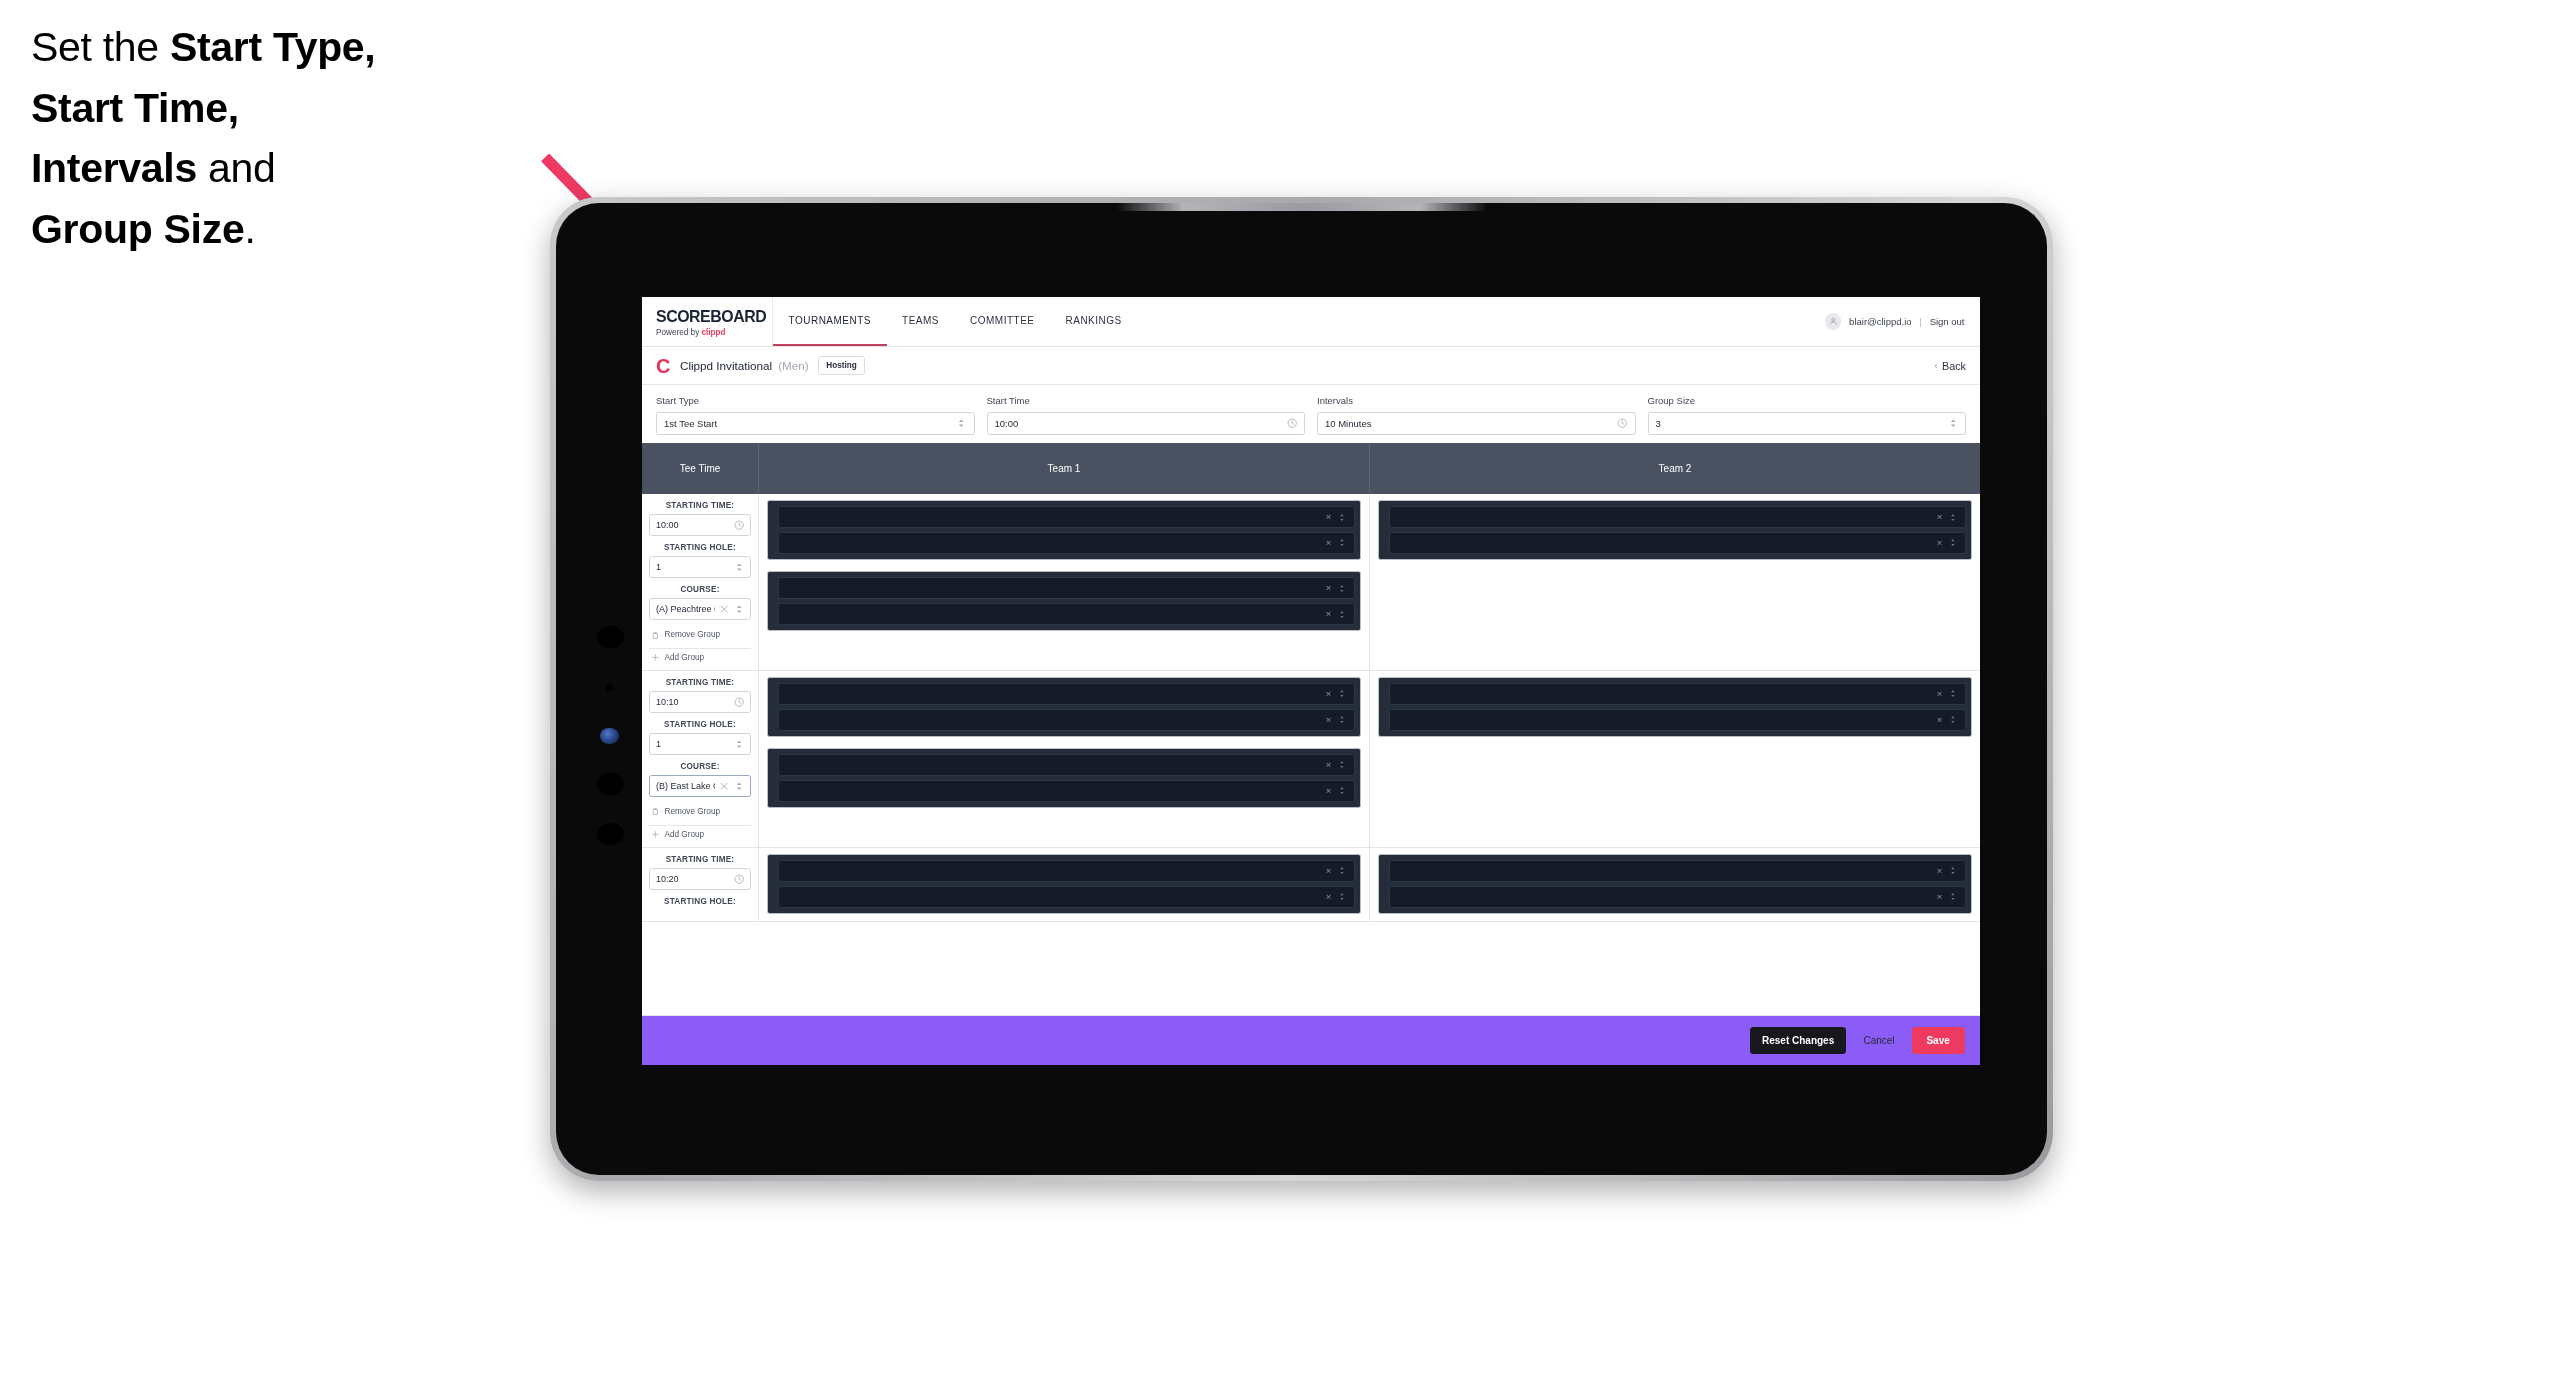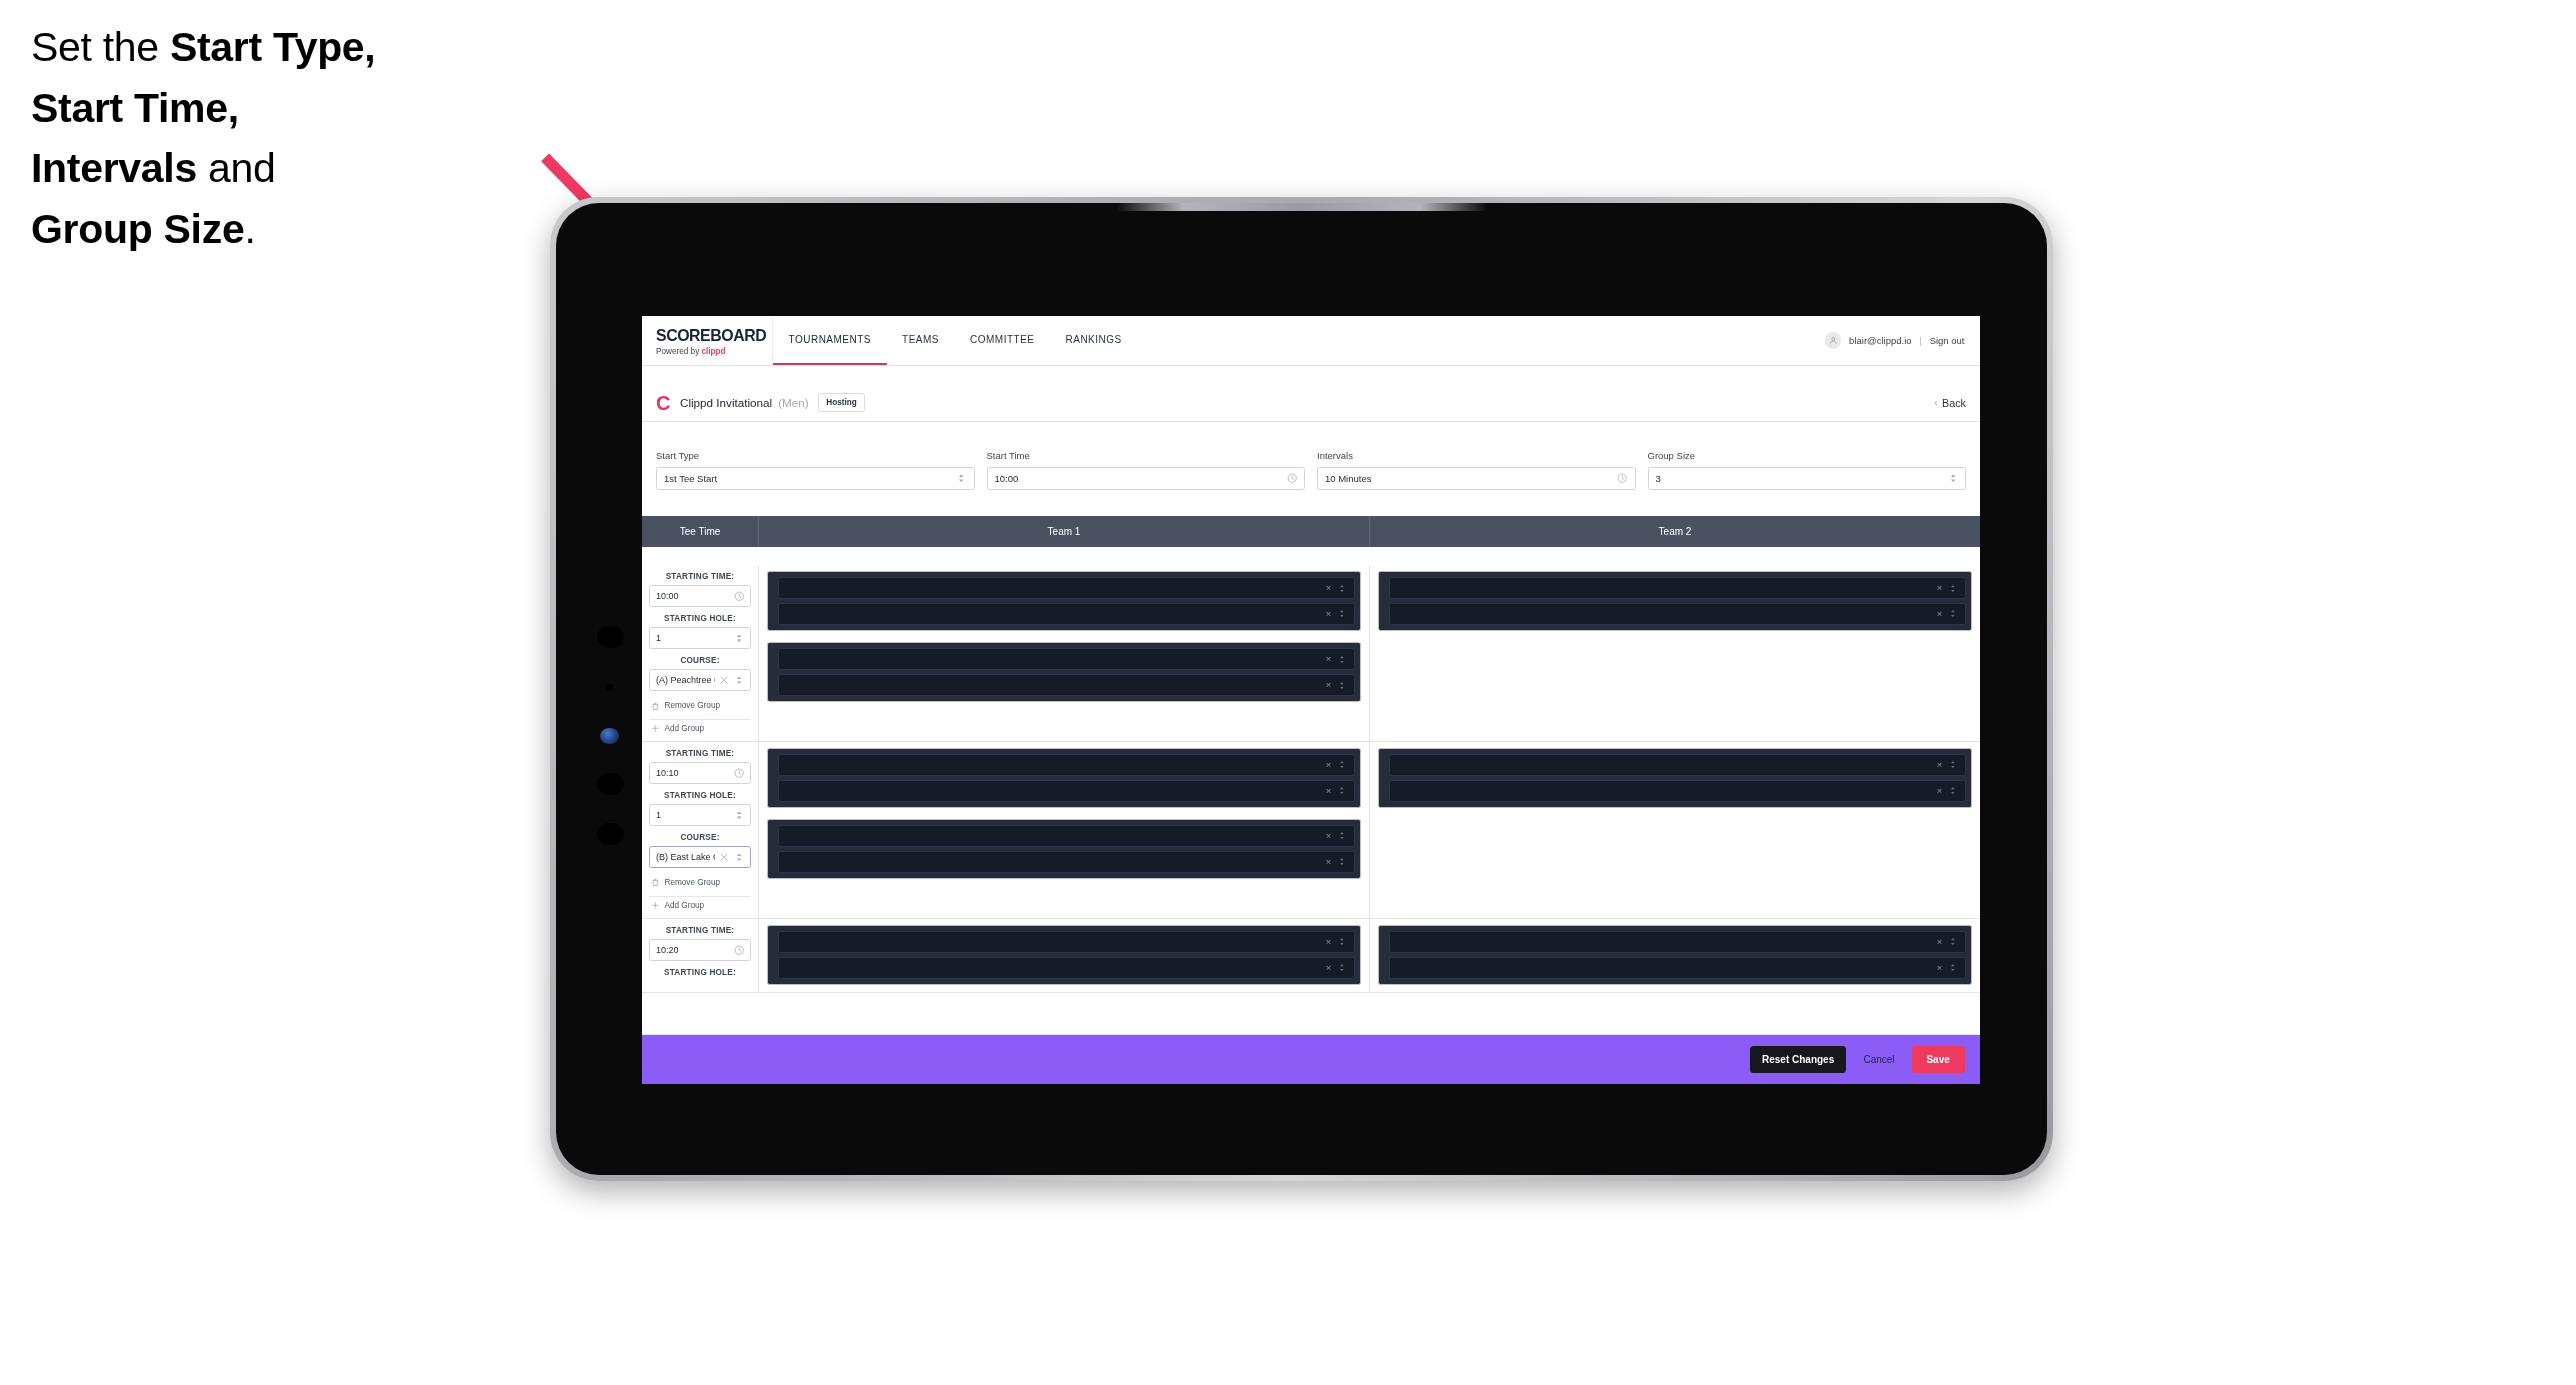--- a/index.html
+++ b/index.html
@@ -41,24 +41,24 @@
     position: absolute; top: 0px; left: 50%; transform: translateX(-50%);
     width: 371px; height: 7.8px;
     background: linear-gradient(90deg,rgba(255,255,255,0) 0%,rgba(210,210,215,.85) 18%,rgba(170,170,178,.9) 50%,rgba(210,210,215,.85) 82%,rgba(255,255,255,0) 100%);
     border-radius: 0 0 4.3px 4.3px;
   }
   .bezel-dot { position: absolute; border-radius: 50%; background: #000; }
   .bezel-led { position: absolute; border-radius: 50%; background: radial-gradient(circle at 40% 35%, #5c82d6 0%, #2b4f9e 45%, #101d3a 100%); opacity: .92; }
 
   
   .app {
-    position: absolute; left: 86px; top: 113px;
+    position: absolute; left: 86px; top: 94px;
     width: 1338px; height: 768px;
     background: #ffffff; overflow: hidden;
-    display: flex; flex-direction: column; gap: 18px;
+    display: flex; flex-direction: column;
   }
 
   
   .topnav {
     height: 50px; border-bottom: 0.9px solid #e3e3e6;
     display: flex; align-items: stretch; flex: 0 0 auto; background: #fff;
   }
   .brand { width: 131px; display: flex; flex-direction: column; justify-content: center;
     padding-left: 14px; border-right: 0.9px solid #ececef; }
   .brand-main { font-size: 17.3px; font-weight: 700; letter-spacing: -0.5px; color: #1b2432;
@@ -101,21 +101,21 @@
   .ctrl-label { font-size: 9.5px; color: #3f4654; margin-bottom: 5.2px; }
   .ctrl-field {
     height: 23px; border: 0.9px solid #d3d4d9; border-radius: 2.6px; background: #fff;
     display: flex; align-items: center; padding: 0 7px; gap: 5.2px;
   }
   .ctrl-val { flex: 1; font-size: 9.5px; color: #1f2633; overflow: hidden; white-space: nowrap; }
   .ic { width: 10.4px; height: 10.4px; flex: 0 0 auto; opacity: .55; }
 
   
   .tbl-head { display: flex; background: #4a5262; flex: 0 0 auto; }
-  .th { color: #fff; font-size: 10px; text-align: center; padding: 10px 0; }
+  .th { color: #fff; font-size: 10px; text-align: center; padding: 20px 0; }
   .th-tee { width: 117px; border-right: 0.9px solid #5d6575; }
   .th-t1 { flex: 1; border-right: 0.9px solid #5d6575; }
   .th-t2 { flex: 1; }
   .tbl-body { flex: 1 1 auto; overflow: hidden; background: #fff; position: relative; }
   .trow { display: flex; border-bottom: 0.9px solid #e4e4e8; align-items: stretch; }
   .cell-tee {
     width: 117px; border-right: 0.9px solid #e4e4e8; padding: 7px 7px 5.2px 7px;
     display: flex; flex-direction: column; align-items: center; flex: 0 0 auto;
   }
   .tee-label { font-size: 8.2px; font-weight: 700; color: #3f4654; letter-spacing: 0.2px; margin-bottom: 4.3px; text-align:center; }

